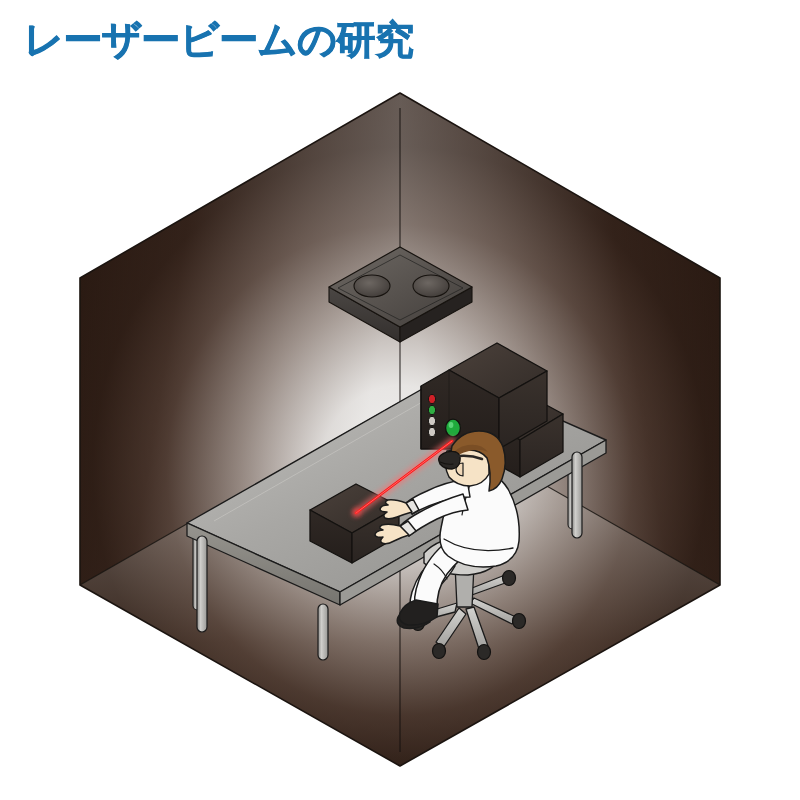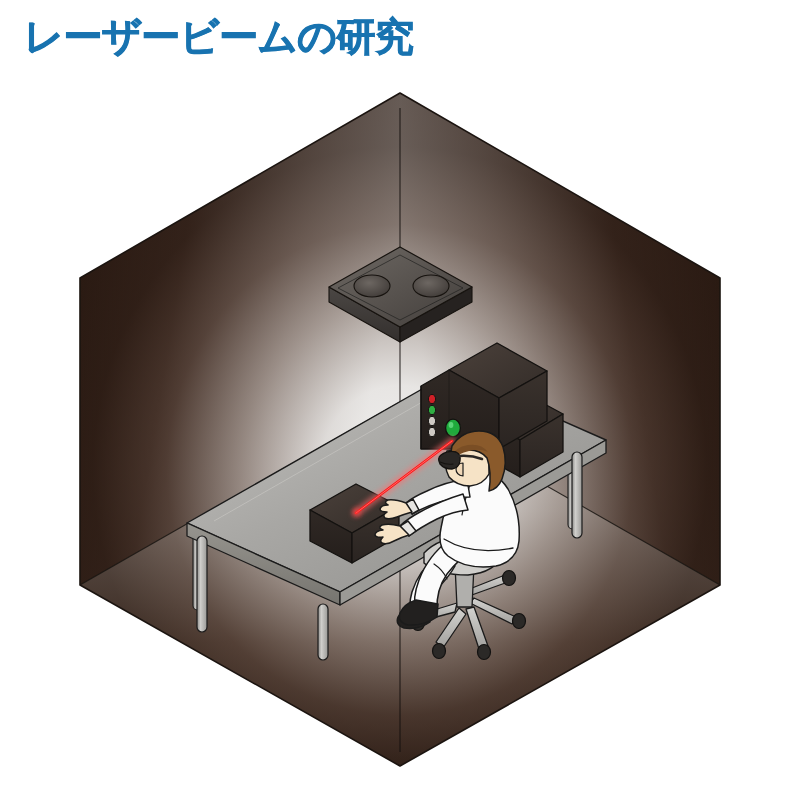--- a/index.html
+++ b/index.html
@@ -11,21 +11,21 @@
   }
   #stage{position:relative;width:800px;height:800px;background:#ffffff;}
   #scene-svg{position:absolute;inset:0;display:block;}
   .page-title{
     position:absolute;left:24px;top:20px;
     font-size:39px;line-height:1.05;
     font-weight:bold;
     letter-spacing:-0.5px;
     color:#1873b0;
     white-space:nowrap;
-    font-family:Liberation Mono, monospace;
+    font-family:Liberation Sans, sans-serif;
     -webkit-text-stroke:0.9px #1873b0;
   }
 </style>
 </head>
 <body>
 
 <div id="stage">
 
   <svg id="scene-svg" viewBox="0 0 800 800" width="800" height="800" xmlns="http://www.w3.org/2000/svg">
     <defs>

